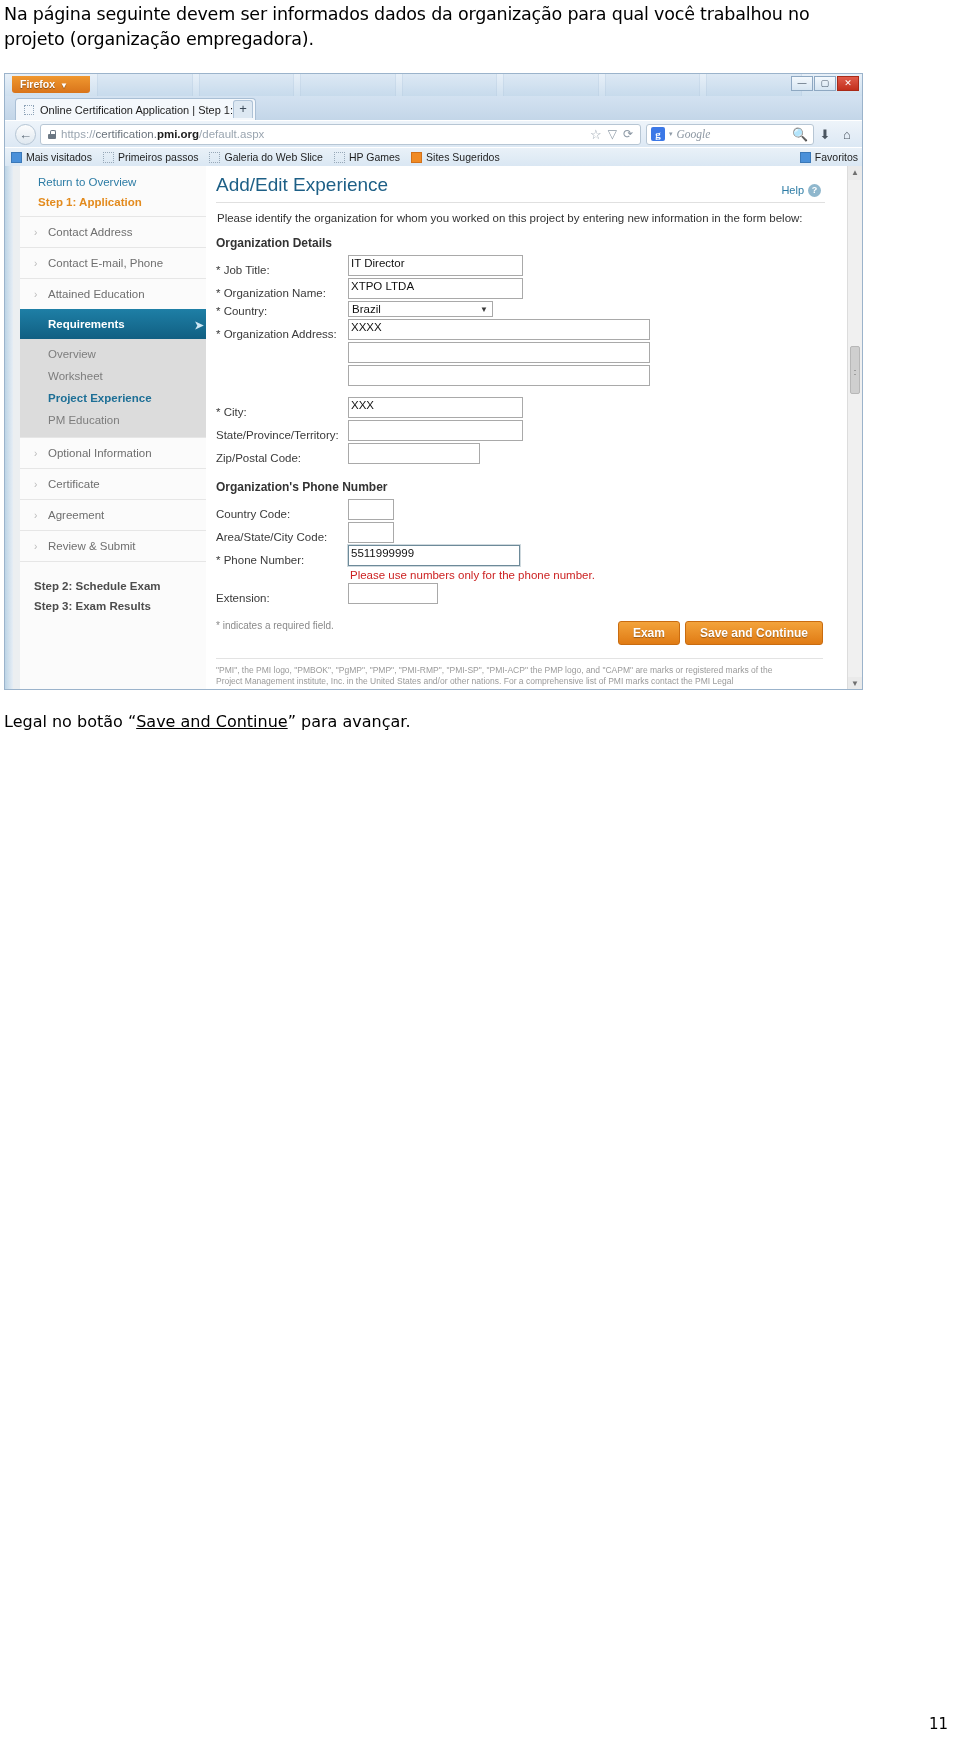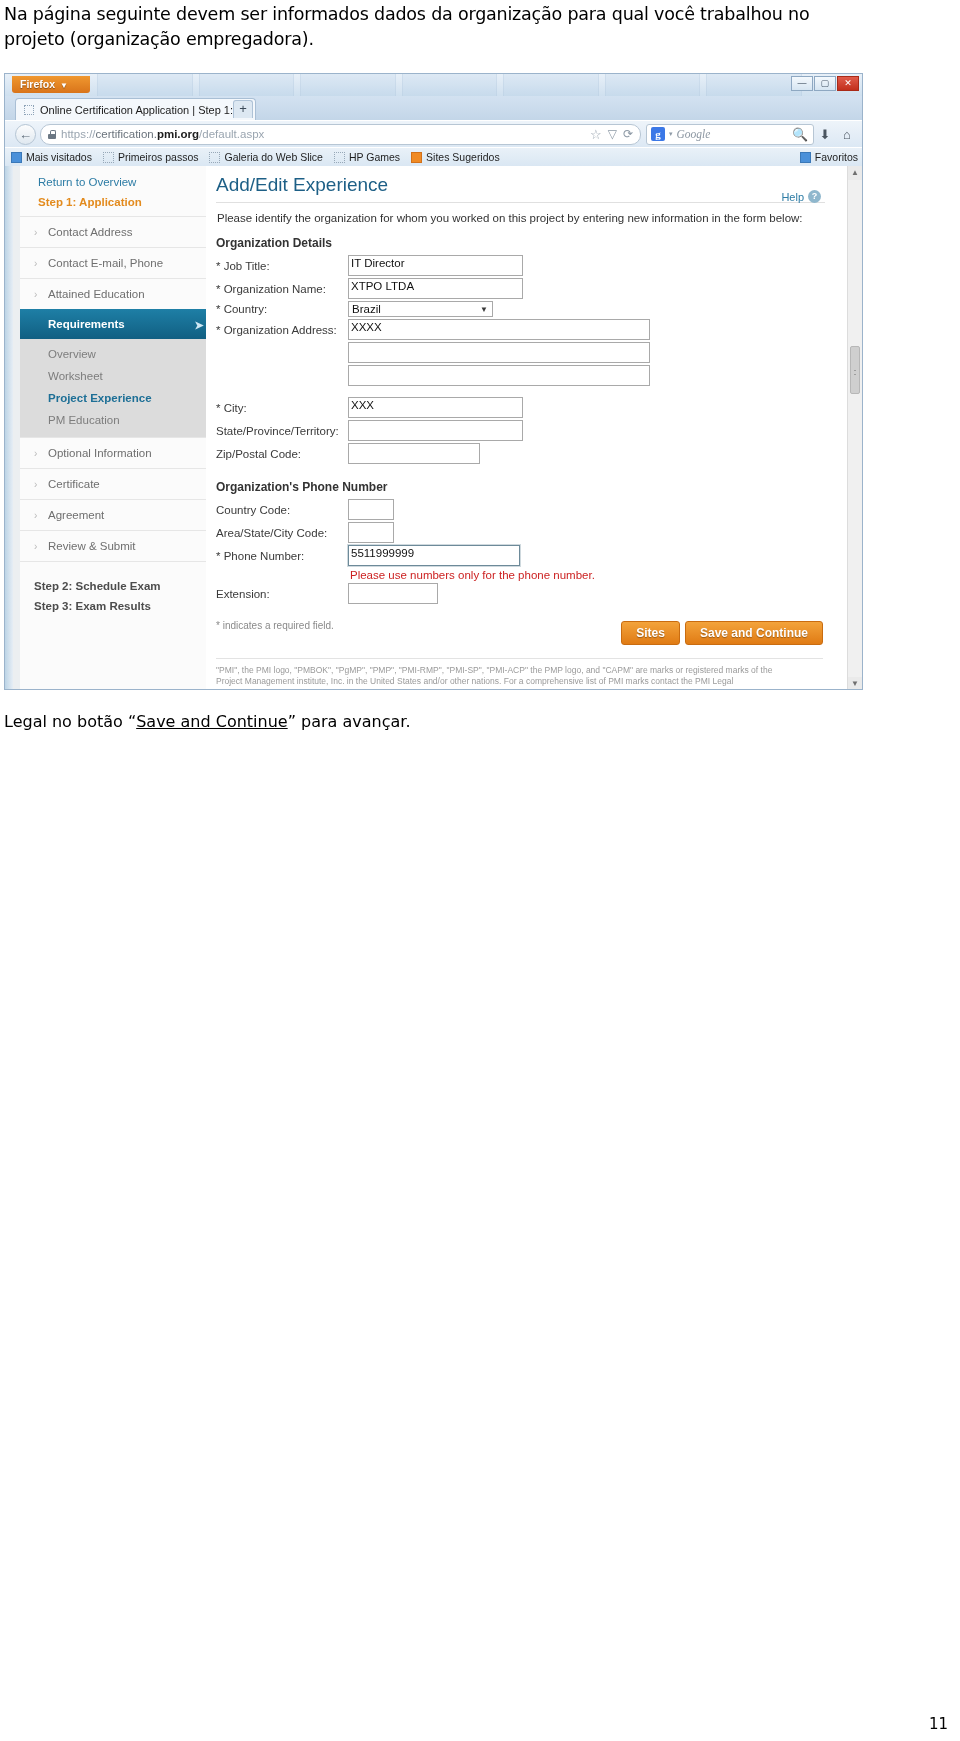--- a/index.html
+++ b/index.html
@@ -106,21 +106,21 @@
   }
   .backbtn {
     width:21px; height:21px; border-radius:50%;
     background: linear-gradient(#fdfdfd,#dfe8f0);
     border:1px solid #b5c5d4;
     color:#5c6a77; font-size:13px; line-height:19px; text-align:center;
     margin: 0 4px 0 6px; flex:none;
   }
   .urlbox {
     flex:1; height:21px;
-    background:#fff; border:1px solid #b7c6d4; border-radius:10px;
+    background:#fff; border:1px solid #b7c6d4; border-radius:3px;
     display:flex; align-items:center;
     padding: 0 4px;
     gap:5px;
   }
   .lock { width:8px; height:9px; position:relative; flex:none; margin-left:3px;}
   .lock:before { content:""; position:absolute; left:0; bottom:0; width:8px; height:5px; background:#6b7783; border-radius:1px;}
   .lock:after { content:""; position:absolute; left:2px; top:0; width:4px; height:4px; border:1.4px solid #6b7783; border-bottom:none; border-radius:2px 2px 0 0;}
   .urltext { font-size:11.5px; color:#9aa5b0; font-family:"Liberation Sans",sans-serif; white-space:nowrap; flex:1;}
   .urltext b { color:#1d1d1d; font-weight:bold; }
   .urltext .scheme { color:#9aa5b0; }
@@ -218,38 +218,38 @@
   .side-foot.first { border-top:1px solid #e6e6e6; padding-top:18px; }
 
   
   .content { flex:1; position:relative; padding: 8px 0 0 10px; background:#fff;}
   .page-title {
     font-size: 19px; color:#1d5f86;
     font-family:"Liberation Sans", sans-serif;
     padding-bottom:6px;
   }
   .help {
-    position:absolute; right:26px; top:24px;
-    display:flex; align-items:center; gap:4px;
+    position:absolute; right:26px; top:18px;
+    display:flex; gap:4px;
     font-size:11px; color:#2d7ca5;
   }
   .help-q {
     width:13px; height:13px; border-radius:50%;
     background:#8fb7cd; color:#fff; font-size:9px; font-weight:bold;
     line-height:13px; text-align:center;
   }
   .title-rule { border-bottom:1px solid #e0e0e0; margin-right:22px; }
   .lead {
     font-size:11.5px; color:#333; padding: 9px 0 12px 1px;
   }
   .sec-head {
     font-size:12px; font-weight:bold; color:#333;
     padding-bottom: 5px;
   }
-  .frow { display:flex; align-items:center; margin-bottom:2px; }
+  .frow { display:flex; align-items:flex-end; margin-bottom:2px; }
   .flabel {
     width:132px; flex:none;
     font-size:11.5px; color:#3a3a3a;
     text-align:left;
   }
   .finput {
     height:21px; background:#fff;
     border:1px solid #a9a9a9;
     font-size:11.5px; color:#111;
     padding: 0 2px;
@@ -537,21 +537,21 @@
       </div>
       <div class="err">Please use numbers only for the phone number.</div>
       <div class="frow">
         <div class="flabel">Extension:</div>
         <div class="finput w-90"></div>
       </div>
 
       <div class="reqnote">* indicates a required field.</div>
 
       <div class="btnrow">
-        <div class="btn">Sites</div>
+        <div class="btn">Exam</div>
         <div class="btn">Save and Continue</div>
       </div>
 
       <div class="footer-legal">
         <div>"PMI", the PMI logo, "PMBOK", "PgMP", "PMP", "PMI-RMP", "PMI-SP", "PMI-ACP" the PMP logo, and "CAPM" are marks or registered marks of the</div>
         <div>Project Management institute, Inc. in the United States and/or other nations. For a comprehensive list of PMI marks contact the PMI Legal</div>
       </div>
     </div>
 
     <div class="pagescroll">

